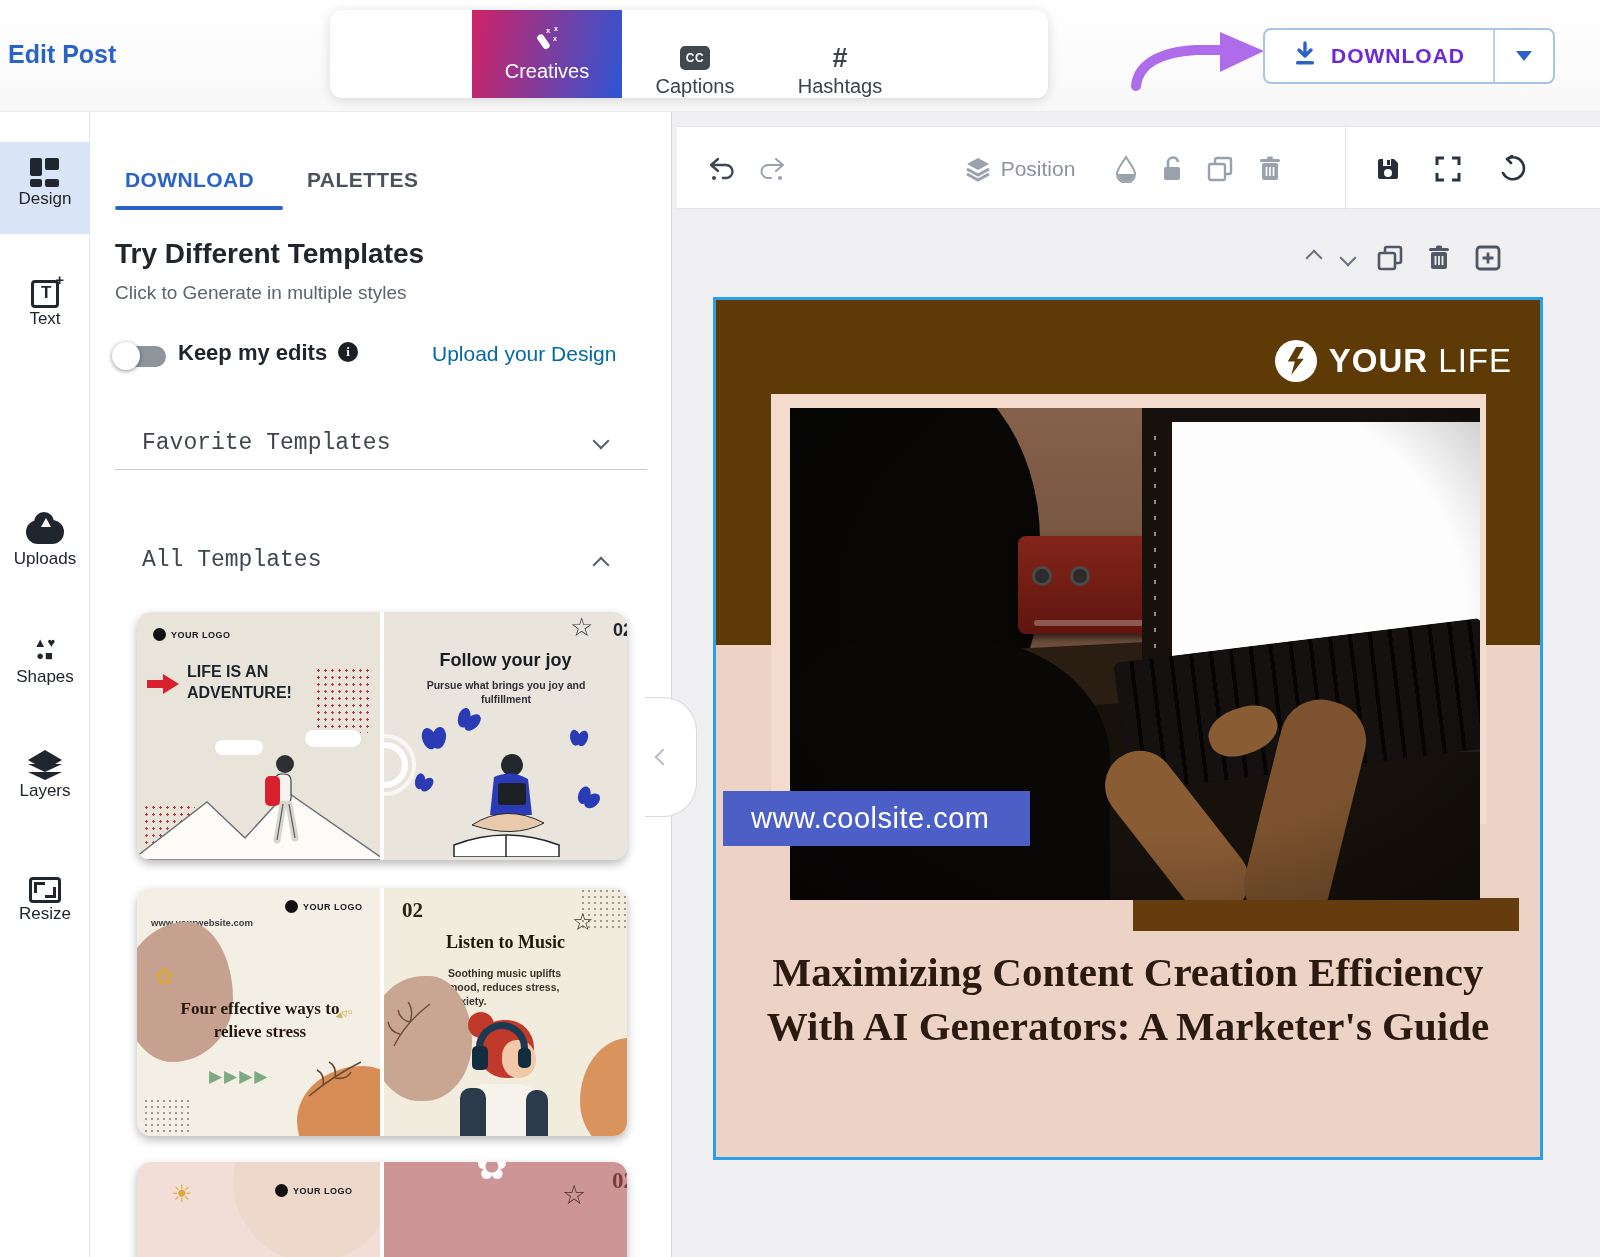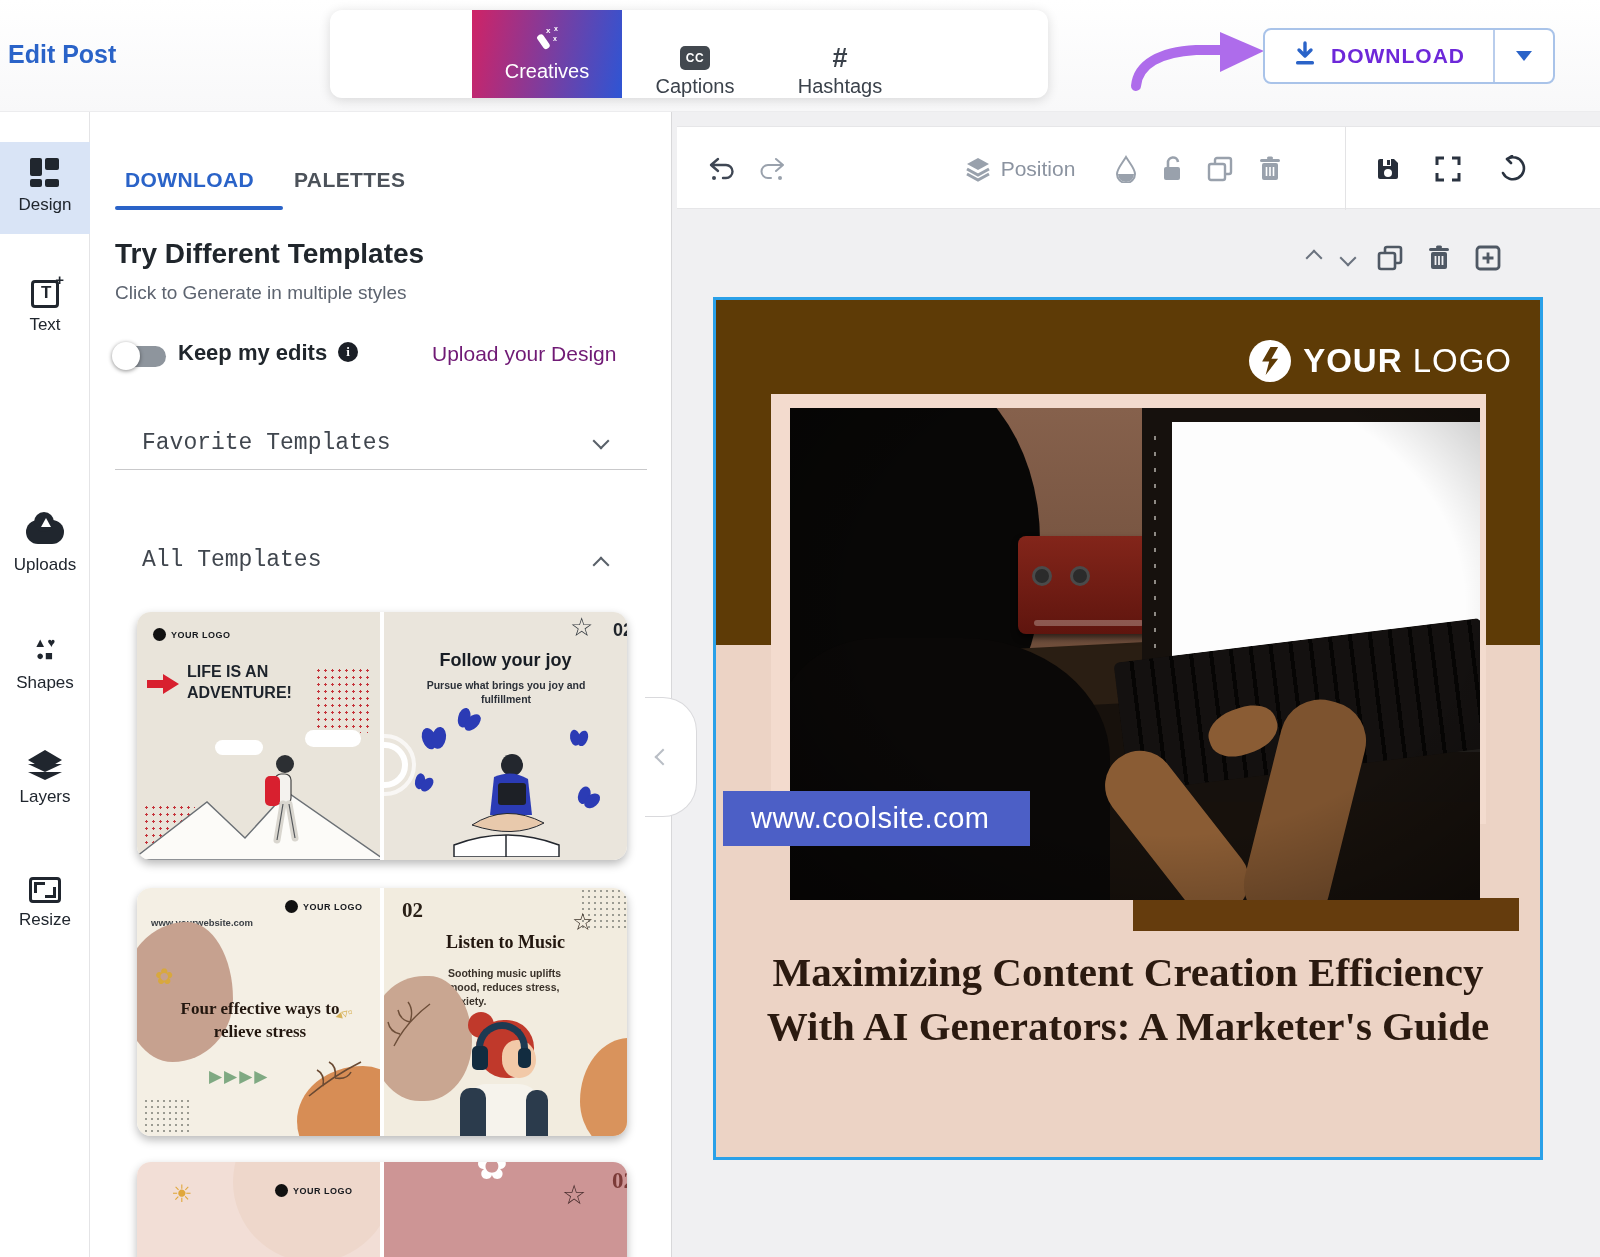--- a/index.html
+++ b/index.html
@@ -30,21 +30,21 @@
   .dl-caret-wrap { width:58px; height:100%; display:flex; align-items:center; justify-content:center; }
   .caret-down { width:0; height:0; border-left:8px solid transparent; border-right:8px solid transparent; border-top:10px solid #2a63c8; }
 
   
   .main { position:absolute; left:0; top:112px; width:1600px; height:1145px; }
 
   
   .sidebar { position:absolute; left:0; top:0; width:90px; height:1145px; background:#fff; border-right:1px solid #e4e4e6; z-index:10; }
   .side-item { position:absolute; left:0; width:90px; height:92px; text-align:center; cursor:pointer; color:#20262e; }
   .side-item .ic { height:46px; display:flex; align-items:flex-end; justify-content:center; }
-  .side-item .lbl { font-size:17px; margin-top:7px; }
+  .side-item .lbl { font-size:17px; margin-top:1px; }
   .side-active { background:#d9e4f6; }
 
   
   .ic-grid { width:30px; height:30px; display:grid; grid-template-columns:12px 14px; grid-template-rows:18px 8px; gap:3px; }
   .ic-grid i { background:#20262e; border-radius:2px; }
   .ic-grid i:nth-child(2){ height:12px; } .ic-grid i:nth-child(1){ height:18px; }
   .ic-text { width:28px; height:28px; border:3px solid #20262e; border-radius:4px; position:relative; font-weight:800; }
   .ic-text:before { content:"T"; position:absolute; left:7px; top:0px; font-size:17px; color:#20262e;}
   .ic-text:after { content:"+"; position:absolute; right:-8px; top:-12px; font-size:15px; color:#20262e;}
   .ic-media { width:30px; height:26px; background:#20262e; border-radius:5px; position:relative; }
@@ -60,29 +60,29 @@
   .ic-layers3 i.d1:after{ content:""; position:absolute; left:-17px; top:10px; border-left:17px solid transparent; border-right:17px solid transparent; border-top:10px solid #20262e;}
   .ic-layers3 i.d2 { top:14px; border-top:8px solid #20262e; }
   .ic-layers3 i.d3 { top:22px; border-top:8px solid #20262e; }
   .ic-resize { width:32px; height:26px; border:3px solid #20262e; border-radius:4px; position:relative; }
   .ic-resize:before { content:""; position:absolute; left:2px; top:2px; width:8px; height:8px; border-left:3px solid #20262e; border-top:3px solid #20262e; }
   .ic-resize:after { content:""; position:absolute; right:2px; bottom:2px; width:8px; height:8px; border-right:3px solid #20262e; border-bottom:3px solid #20262e; }
 
   
   .panel { position:absolute; left:90px; top:0; width:582px; height:1145px; background:#fff; border-right:1px solid #d8d8da; overflow:hidden; }
   .ptab-templates { position:absolute; left:35px; top:56px; font-size:21px; font-weight:700; letter-spacing:.4px; color:#2a63c8; cursor:pointer; }
-  .ptab-palettes { position:absolute; left:204px; top:56px; font-size:21px; font-weight:600; letter-spacing:.4px; color:#4c525a; cursor:pointer; }
+  .ptab-palettes { position:absolute; left:217px; top:56px; font-size:21px; font-weight:600; letter-spacing:.4px; color:#4c525a; cursor:pointer; }
   .ptab-underline { position:absolute; left:25px; top:94px; width:168px; height:4px; background:#2a63c8; border-radius:2px; }
   .p-heading { position:absolute; left:25px; top:126px; font-size:28px; font-weight:600; color:#20262c; }
   .p-sub { position:absolute; left:25px; top:170px; font-size:19px; color:#5d6470; }
   .toggle-knob { position:absolute; left:22px; top:230px; width:28px; height:28px; border-radius:50%; background:#fff; box-shadow:0 1px 4px rgba(0,0,0,.45); z-index:2;}
   .toggle-track { position:absolute; left:30px; top:234px; width:46px; height:21px; border-radius:11px; background:#8e959d; }
   .keep-label { position:absolute; left:88px; top:228px; font-size:22px; font-weight:600; color:#20262c; }
   .info-dot { position:absolute; left:248px; top:230px; width:20px; height:20px; border-radius:50%; background:#1b1f26; color:#fff; font-size:13px; font-weight:700; text-align:center; line-height:20px; font-family:"Liberation Serif",serif;}
-  .upload-link { position:absolute; left:342px; top:230px; font-size:21px; color:#701a75; cursor:pointer; }
+  .upload-link { position:absolute; left:342px; top:230px; font-size:21px; color:#0369a1; cursor:pointer; }
   .sec-row-label { font-size:23px; color:#40464e;font-family:Liberation Mono, monospace; }
   .divider { position:absolute; left:25px; width:532px; height:1px; background:#c9c9cb; }
   .chev { display:inline-block; width:12px; height:12px; border-right:2.5px solid #596069; border-bottom:2.5px solid #596069; }
   .chev.down { transform:rotate(45deg); } .chev.up { transform:rotate(-135deg); } .chev.left { transform:rotate(135deg); }
 
   
   .tcard { position:absolute; left:47px; width:490px; height:248px; border-radius:14px; overflow:hidden;
     box-shadow:0 4px 10px rgba(0,0,0,.28); background:#fff; cursor:pointer; }
   .thalf { position:absolute; top:0; height:248px; overflow:hidden; }
   .thL { left:0; width:243px; } .thR { left:247px; width:243px; }
@@ -511,21 +511,21 @@
 
     <div class="design">
       <div class="d-brown"></div>
       <div class="d-backing"></div>
       <div class="d-accent"></div>
 
       <div class="d-logo">
         <span class="d-bolt-circ">
             <i class="d-bolt abs"></i>
           </span>
-        <span class="d-logo-txt"><b>YOUR</b> <span>LOGO</span></span>
+        <span class="d-logo-txt"><b>YOUR</b> <span>LIFE</span></span>
       </div>
 
       <div class="d-photo">
         <div class="p-wall"></div>
         <div class="p-sil"></div>
         <div class="p-desk"></div>
         <div class="p-deskpatch"></div>
         <div class="p-audio">
           <span class="p-knob" style="left:14px; top:30px;"></span>
           <span class="p-knob" style="left:52px; top:30px;"></span>

